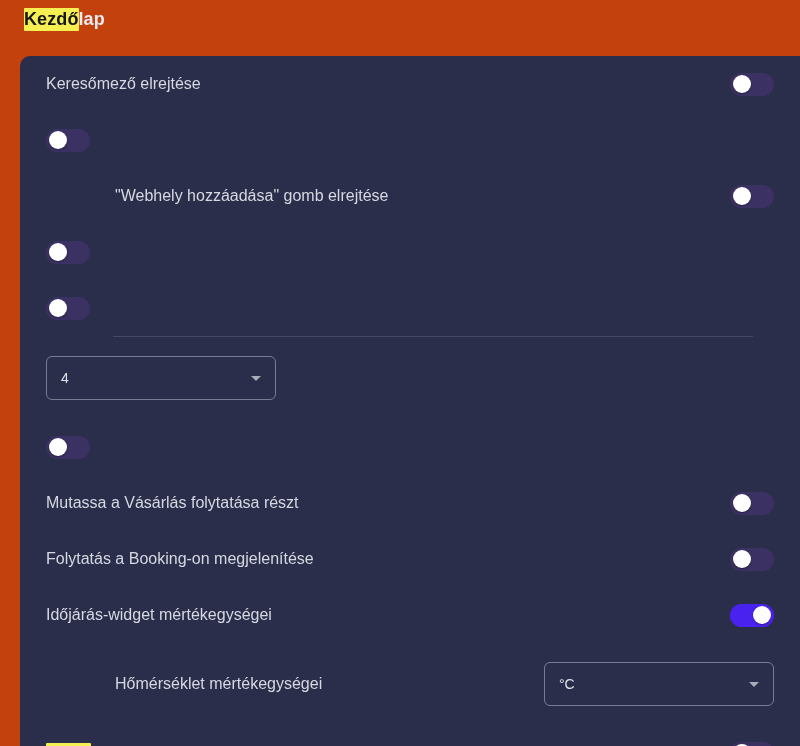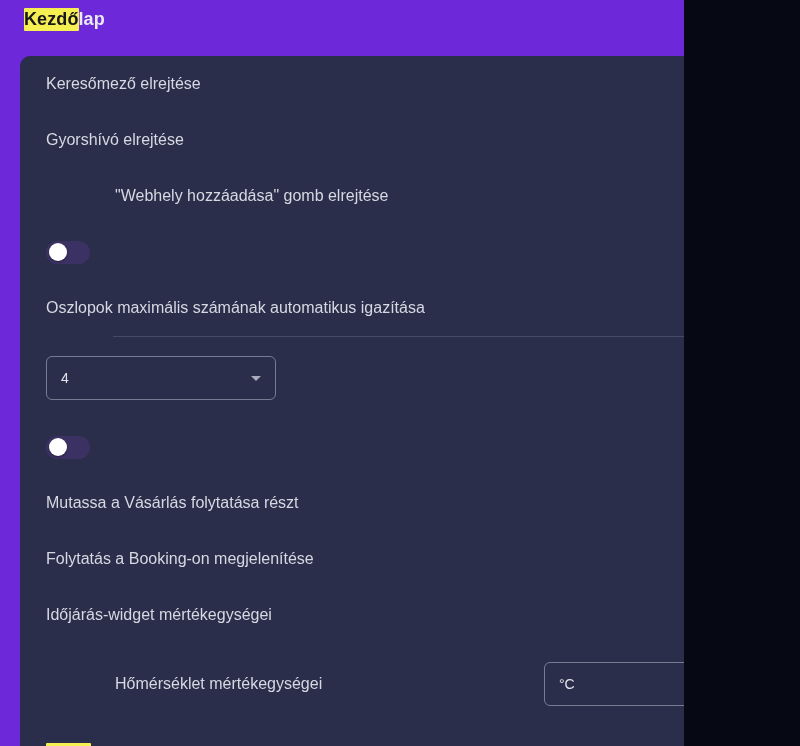--- a/index.html
+++ b/index.html
@@ -12,23 +12,23 @@
 
   body {
     background: #060814;
     font-family: "Liberation Sans", sans-serif;
     color: #d7d9e3;
     -webkit-font-smoothing: antialiased;
   }
 
   #page {
     position: relative;
-    width: 684px;
+    width: 800px;
     height: 746px;
-    background: #6d28d9;
+    background: #c2410c;
     overflow: hidden;
   }
 
   
   .page-title {
     position: absolute;
     left: 24px;
     top: 9px;
     font-size: 18px;
     font-weight: 700;
@@ -164,21 +164,20 @@
       <div class="row">
         <div class="row-label">Keresőmező elrejtése</div>
         <div class="row-control">
           <div class="toggle">
               <span class="knob"></span>
             </div>
         </div>
       </div>
 
       <div class="row">
-        <div class="row-label">Gyorshívó elrejtése</div>
         <div class="row-control">
           <div class="toggle">
               <span class="knob"></span>
             </div>
         </div>
       </div>
 
       <div class="row indent">
         <div class="row-label">"Webhely hozzáadása" gomb elrejtése</div>
         <div class="row-control">
@@ -190,21 +189,20 @@
 
       <div class="row">
         <div class="row-control">
           <div class="toggle">
               <span class="knob"></span>
             </div>
         </div>
       </div>
 
       <div class="row">
-        <div class="row-label">Oszlopok maximális számának automatikus igazítása</div>
         <div class="row-control">
           <div class="toggle">
               <span class="knob"></span>
             </div>
         </div>
       </div>
 
       <div class="divider-row"></div>
 
       <div class="row with-select indent-sub">

